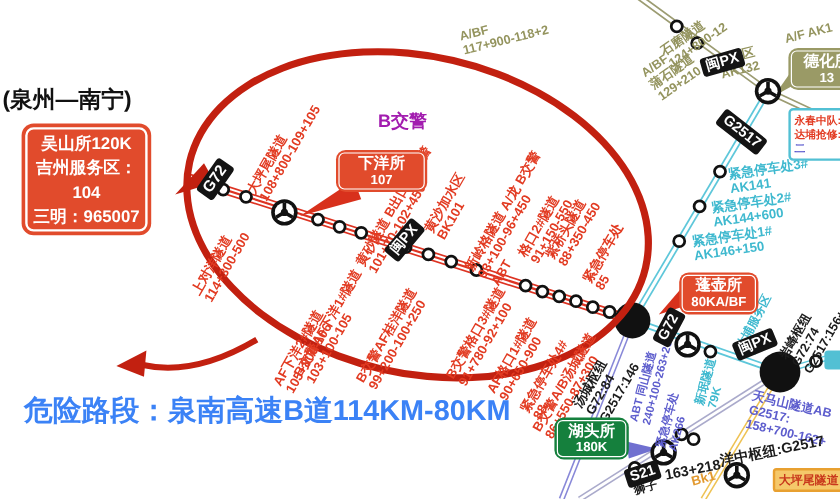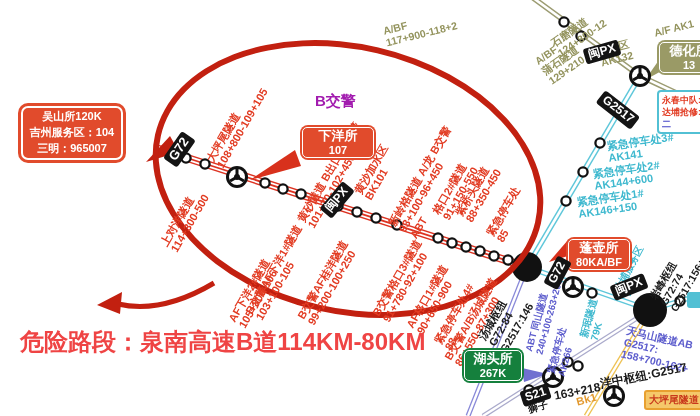--- a/index.html
+++ b/index.html
@@ -10,29 +10,29 @@
              border:6px solid #c22010;border-radius:50%;transform:rotate(13deg);}
   .mlabel{position:absolute;white-space:nowrap;font-weight:bold;line-height:1.12;
           transform-origin:0 0;letter-spacing:0px;}
   .red-label{color:#e23b22;font-size:11px;}
   .cyan-label{color:#3fb9cf;}
   .olive-label{color:#94945e;}
   .purple-label{color:#5d5dcd;}
   .black-label{color:#1c1c1c;}
   .orange-label{color:#e2992f;font-size:11px;}
   .title{position:absolute;left:2px;top:70px;font-size:19px;font-weight:bold;color:#111;}
-  .danger{position:absolute;left:20px;top:326px;font-size:24px;font-weight:bold;color:#ef4444;}
+  .danger{position:absolute;left:20px;top:326px;font-size:24px;font-weight:bold;color:#3b82f6;}
   .police{position:absolute;left:315px;top:92px;font-size:15px;font-weight:bold;color:#a21caf;}
   .sbox{position:absolute;border-radius:8px;padding:3px 5px;text-align:center;color:#fff;font-weight:bold;}
   .sbox::after{content:"";position:absolute;inset:2px;border:1.5px solid #fff;border-radius:5px;pointer-events:none;}
   .sbox.red{background:#e14b2c;}
   .sbox.olive{background:#9a9a66;}
   .sbox.blue{background:#15803d;}
   .infobox{position:absolute;left:18px;top:103px;width:104px;background:#e14b2c;border-radius:10px;
-           padding:6px 2px;text-align:center;color:#fff;font-weight:bold;font-size:11px;line-height:1.45;}
+           padding:6px 2px;text-align:center;color:#fff;font-weight:bold;font-size:14px;line-height:1.45;}
   .infobox::after{content:"";position:absolute;inset:3px;border:2px solid #fff;border-radius:7px;pointer-events:none;}
   .badge{position:absolute;background:#141414;color:#fff;font-weight:bold;font-size:12px;
          padding:0px 4px;border-radius:3px;line-height:1.3;}
   .sname{font-size:13px;line-height:1.2;}
   .scode{font-size:11px;line-height:1.2;}
   .rescuebox{position:absolute;left:657px;top:90px;width:52px;background:#fff;border:2px solid #52c0d4;
              border-radius:4px;padding:2px 3px;font-size:9px;font-weight:bold;line-height:1.35;white-space:nowrap;}
   .rescuebox .r{color:#e23b22;} .rescuebox .b{color:#4646c8;}
   .tealstub{position:absolute;left:687px;top:292px;width:20px;height:16px;background:#52c0d4;border-radius:3px;}
   .anxibox{position:absolute;left:644px;top:390px;width:64px;background:#f5c86a;border:2px solid #e8a030;
@@ -281,41 +281,42 @@
         <div>163+218</div>
       </div>
       <div class="mlabel black-label" style="left: 527px; top: 404px; transform: rotate(-15deg); font-size: 10px;">
         <div>狮子</div>
       </div>
       <div class="mlabel orange-label" style="left: 575px; top: 396px; transform: rotate(-15deg); font-size: 11px;">
         <div>Bk1</div>
       </div>
     </div>
 
+  <div class="title">(泉州—南宁)</div>
 
   <div class="infobox">
     <div>吴山所120K</div>
     <div>吉州服务区：104</div>
     <div>三明：965007</div>
   </div>
 
   <div class="police">B交警</div>
-  <div class="sbox red" style="left:300px;top:125px;width:66px;">
+  <div class="sbox red" style="left:280px;top:125px;width:66px;">
     <div class="sname">下洋所</div>
     <div class="scode">107</div>
   </div>
 
-  <div class="sbox red" style="left:566px;top:227px;width:56px;margin-top:10px;">
+  <div class="sbox red" style="left:566px;top:227px;width:56px;">
     <div class="sname">蓬壶所</div>
     <div class="scode">80KA/BF</div>
   </div>
 
   <div class="sbox blue" style="left:462px;top:348px;width:52px;">
     <div class="sname">湖头所</div>
-    <div class="scode">267K</div>
+    <div class="scode">180K</div>
   </div>
 
   <div class="sbox olive" style="left:657px;top:40px;width:54px;">
     <div class="sname">德化所</div>
     <div class="scode">13</div>
   </div>
 
   <div class="rescuebox">
     <div class="r">永春中队:1</div>
     <div class="r">达埔抢修:1</div>

